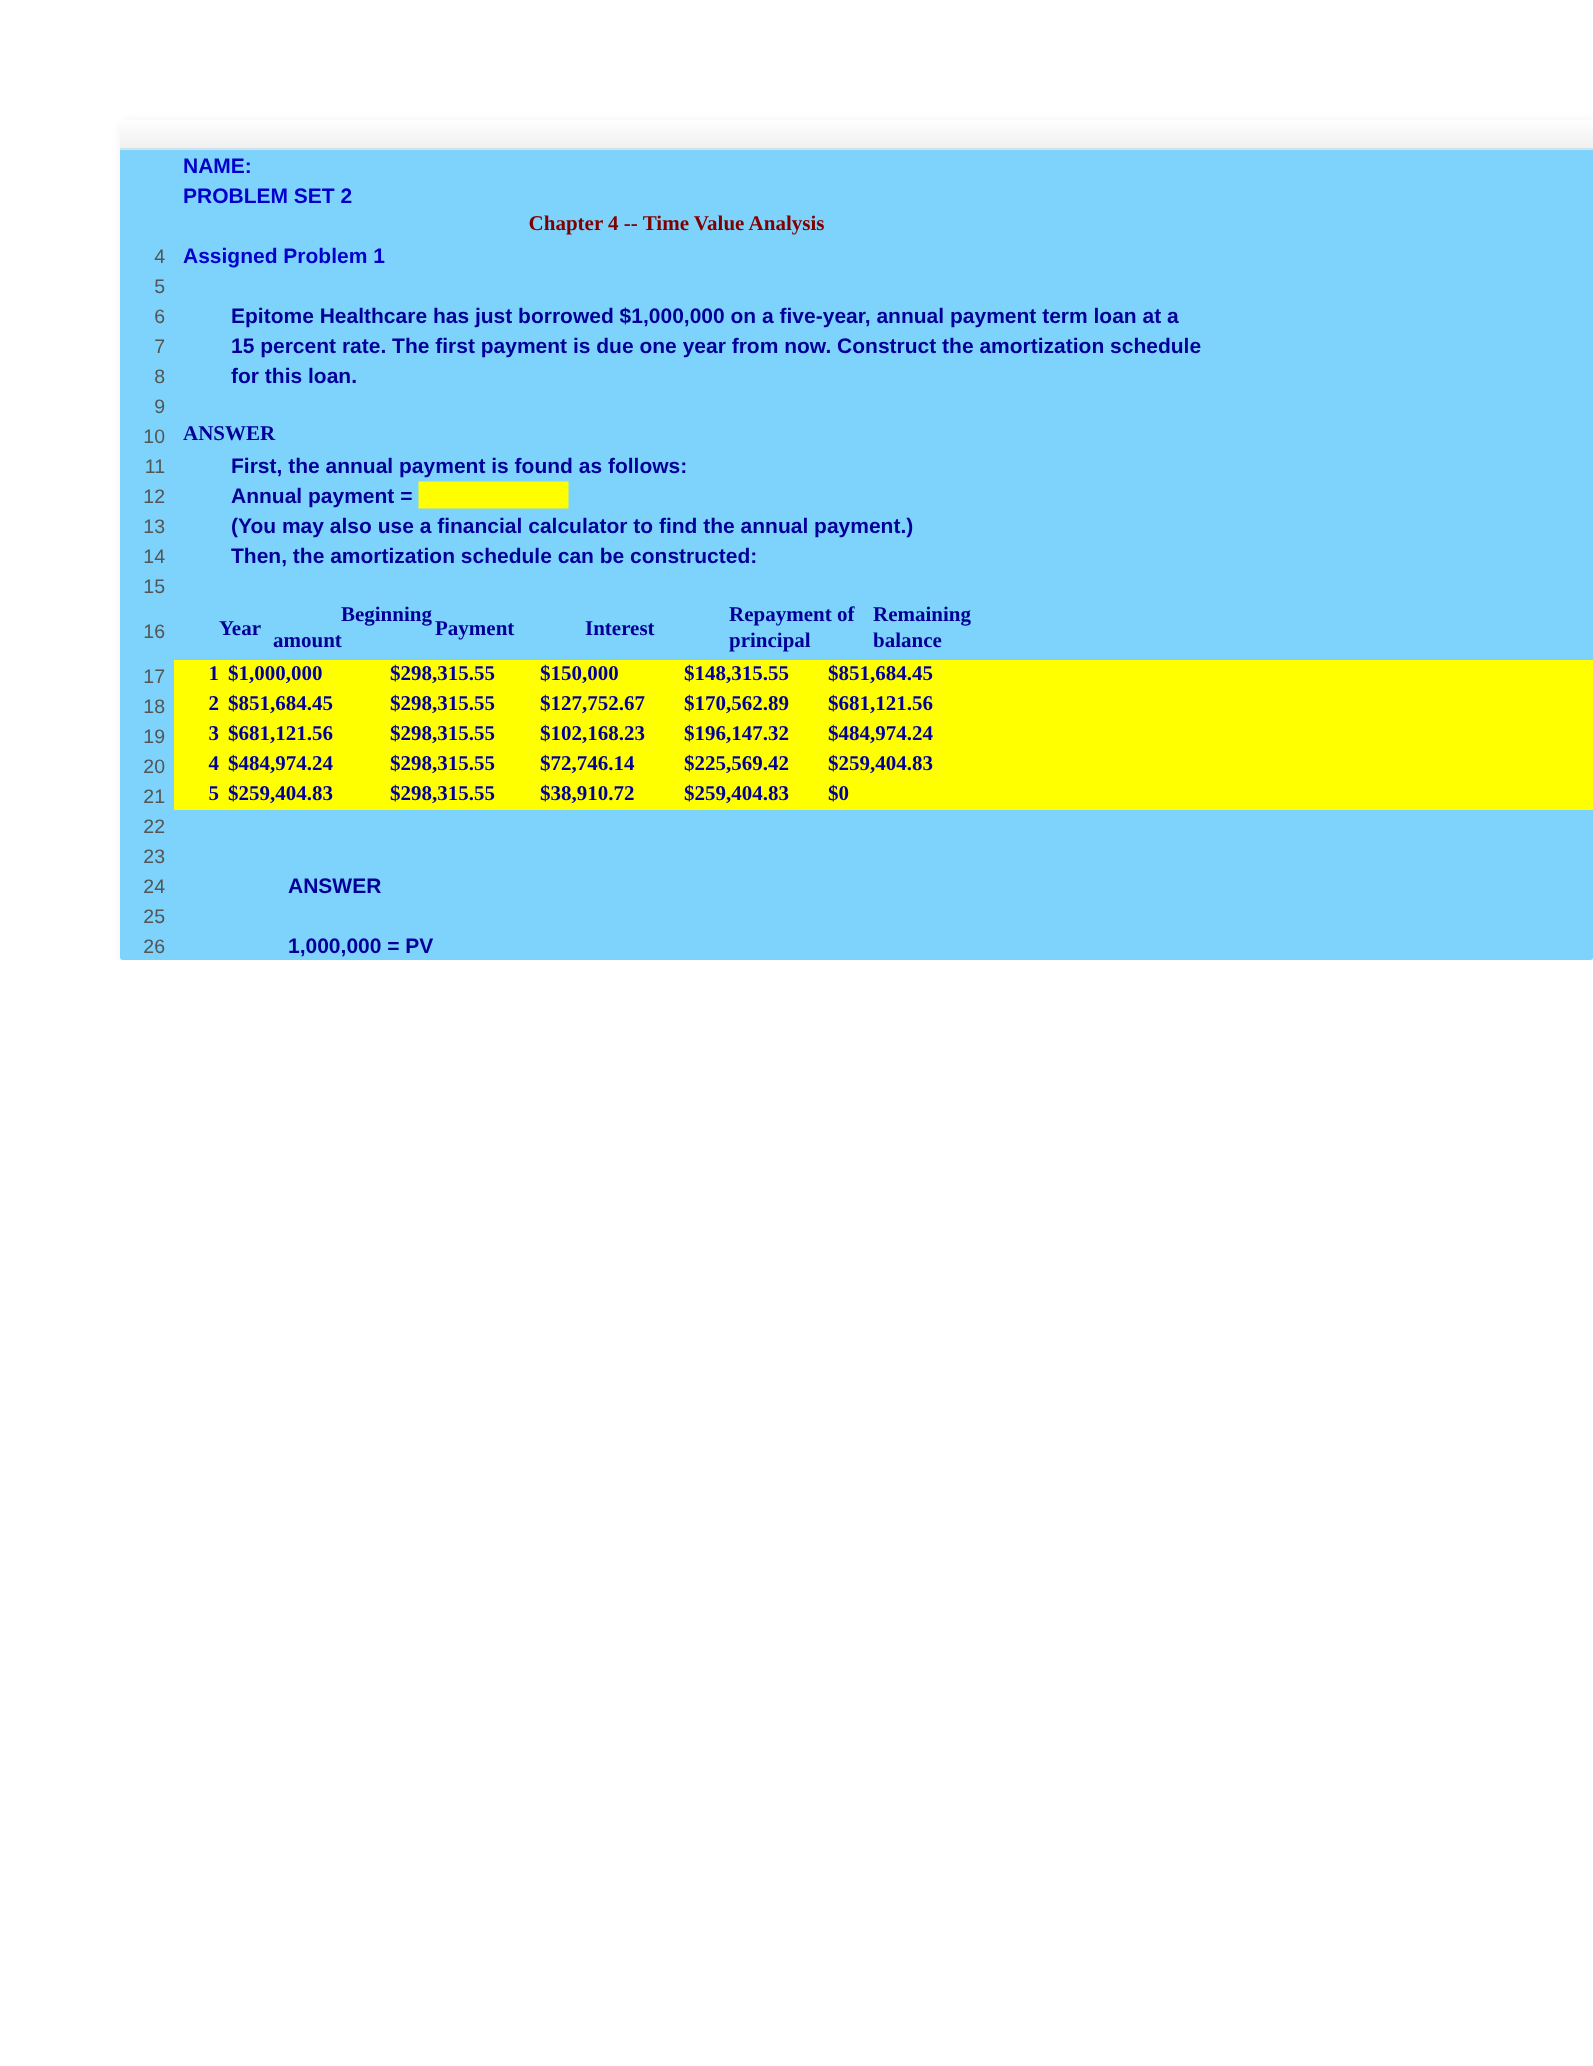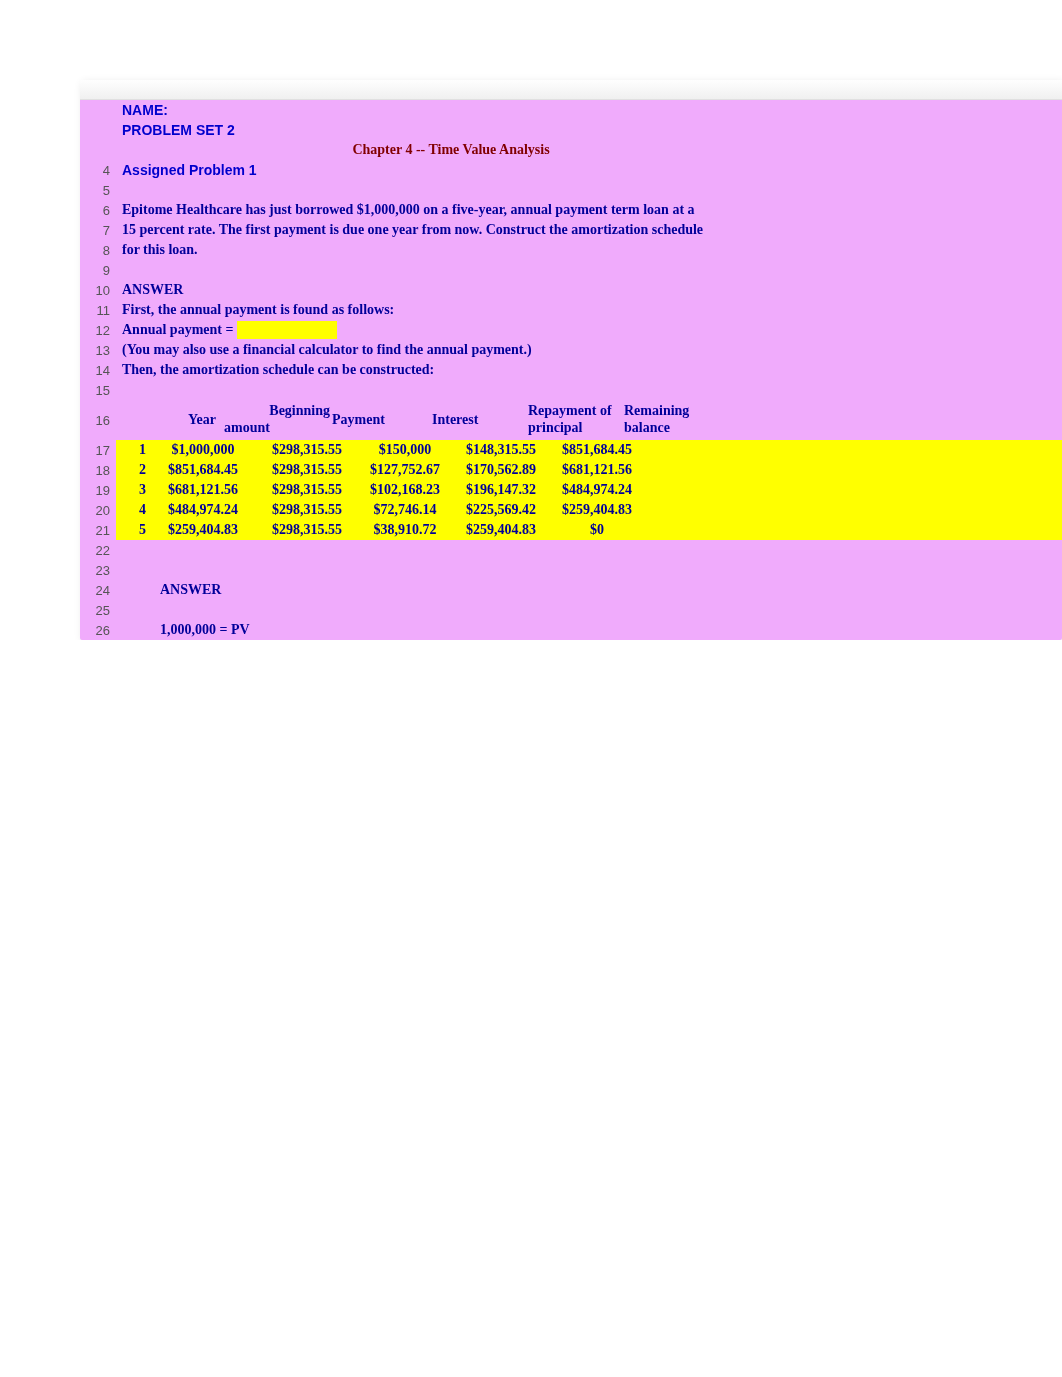--- a/index.html
+++ b/index.html
@@ -7,21 +7,21 @@
       margin: 0;
       padding: 0;
     }
     body {
       font-family: Arial, sans-serif;
       background: #ffffff;
       padding: 80px 0 0 80px;
       width: 1062px;
     }
     .sheet-container {
-      background: #f0abfc;
+      background: #7dd3fc;
       position: relative;
       box-shadow: 2px 2px 8px rgba(0,0,0,0.1);
       border-radius: 2px;
     }
     .col-headers {
       display: flex;
       height: 20px;
       background: linear-gradient(#fefefe, #f0f0f0);
       border-bottom: 1px solid #e0e0e0;
       align-items: center;
@@ -88,40 +88,41 @@
       text-align: center;
       width: 100%;
     }
     .assigned {
       font-family: Arial, sans-serif;
       font-weight: bold;
       color: #0000cc;
       padding-left: 6px;
     }
     .body-text {
-      font-family: Liberation Serif, serif;
+      font-family: Liberation Sans, sans-serif;
       font-weight: bold;
       color: #000099;
       padding-left: 6px;
+      margin-left: 32px;
     }
     .answer-heading {
       font-family: Georgia, 'Times New Roman', serif;
       font-weight: bold;
       color: #000099;
       padding-left: 6px;
     }
     .tbl-row {
       display: flex;
       align-items: center;
     }
     .tbl-cell {
       font-family: Georgia, 'Times New Roman', serif;
       font-weight: bold;
       color: #000099;
-      text-align: center;
+      text-align: left;
       padding-right: 6px;
     }
     .tbl-year { width: 36px; text-align: right; }
     .tbl-begin { width: 108px; }
     .tbl-payment { width: 100px; }
     .tbl-interest { width: 96px; }
     .tbl-repay { width: 96px; }
     .tbl-remain { width: 96px; }
     
     .hl-row {
@@ -260,21 +261,21 @@
       </div>
   </div>
   <div class="row">
     <div class="row-num">15</div>
     <div class="row-content"></div>
   </div>
 
   <div class="row row16">
     <div class="row-num">16</div>
     <div class="row-content header16" style="height:40px;">
-      <div class="col" style="width:36px;margin-left:42px;">
+      <div class="col" style="width:36px;">
           <span>Year</span>
         </div>
       <div class="col" style="width:108px;">
         <span style="text-align:right;margin-left:10px;">Beginning</span>
         <span>amount</span>
       </div>
       <div class="col" style="width:100px;">
           <span>Payment</span>
         </div>
       <div class="col" style="width:96px;">

